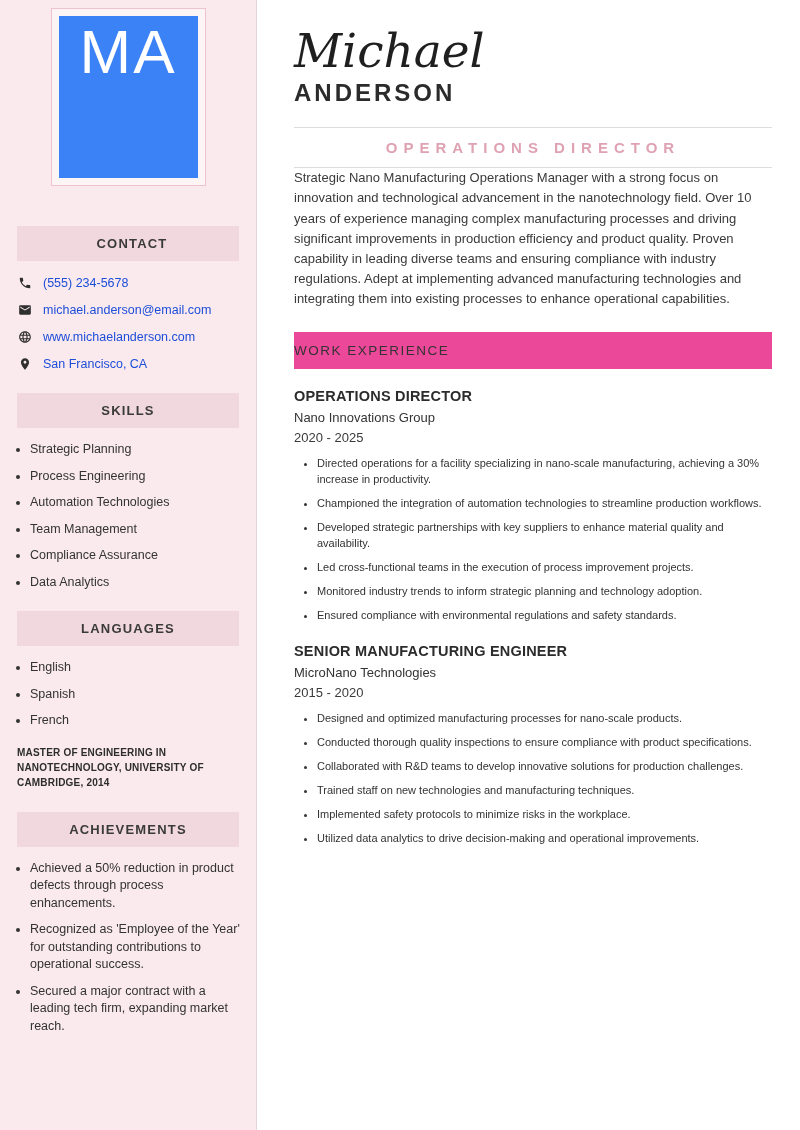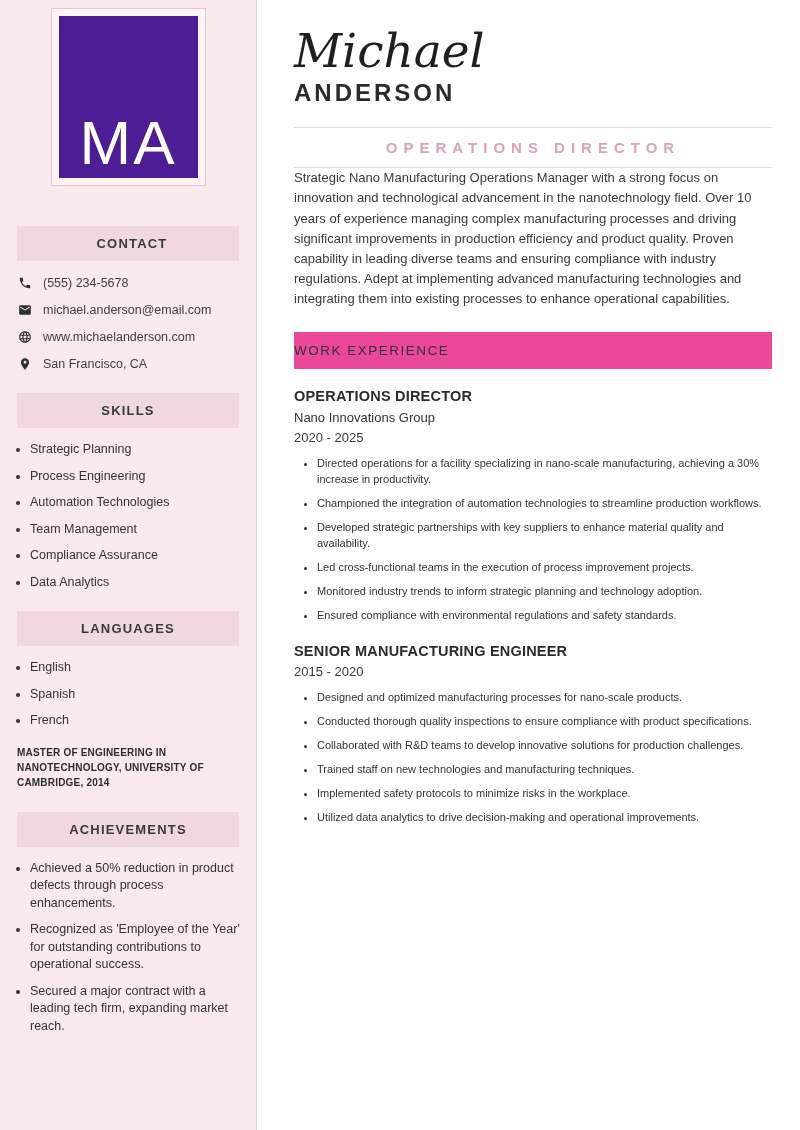--- a/index.html
+++ b/index.html
@@ -17,24 +17,24 @@
     flex-shrink: 0;
   }
   .photo-frame {
     width: 155px;
     margin: 0 auto;
     background: #fdf4f6;
     border: 1px solid #eec3cd;
     padding: 7px;
   }
   .photo {
-    background: #4c1d95;
+    background: #3b82f6;
     height: 162px;
     display: flex;
-    align-items: flex-end;
+    align-items: flex-start;
     justify-content: center;
   }
   .photo-initials {
     color: #ffffff;
     font-size: 62px;
     letter-spacing: 2px;
     font-weight: 400;
   }
   .side-band {
     margin: 0 17px;
@@ -51,21 +51,21 @@
   .band-languages { margin-top: 20px; }
   .band-education { margin-top: 20px; }
   .band-achievements { margin-top: 22px; }
 
   .contact-list { list-style: none; padding: 15px 18px 0; }
   .contact-item {
     display: flex;
     align-items: center;
     gap: 11px;
     font-size: 12.5px;
-    color: #404040;
+    color: #1d4ed8;
     margin-bottom: 13px;
   }
   .contact-item svg { flex-shrink: 0; }
 
   .side-list {
     padding: 13px 14px 0 30px;
     font-size: 12.5px;
     color: #333333;
   }
   .side-list li { margin-bottom: 9px; line-height: 1.4; }
@@ -231,20 +231,21 @@
         <li>Championed the integration of automation technologies to streamline production workflows.</li>
         <li>Developed strategic partnerships with key suppliers to enhance material quality and availability.</li>
         <li>Led cross-functional teams in the execution of process improvement projects.</li>
         <li>Monitored industry trends to inform strategic planning and technology adoption.</li>
         <li>Ensured compliance with environmental regulations and safety standards.</li>
       </ul>
     </section>
 
     <section class="job">
       <div class="job-role">SENIOR MANUFACTURING ENGINEER</div>
+      <div class="job-company">MicroNano Technologies</div>
       <div class="job-dates">2015 - 2020</div>
       <ul class="job-bullets">
         <li>Designed and optimized manufacturing processes for nano-scale products.</li>
         <li>Conducted thorough quality inspections to ensure compliance with product specifications.</li>
         <li>Collaborated with R&amp;D teams to develop innovative solutions for production challenges.</li>
         <li>Trained staff on new technologies and manufacturing techniques.</li>
         <li>Implemented safety protocols to minimize risks in the workplace.</li>
         <li>Utilized data analytics to drive decision-making and operational improvements.</li>
       </ul>
     </section>

